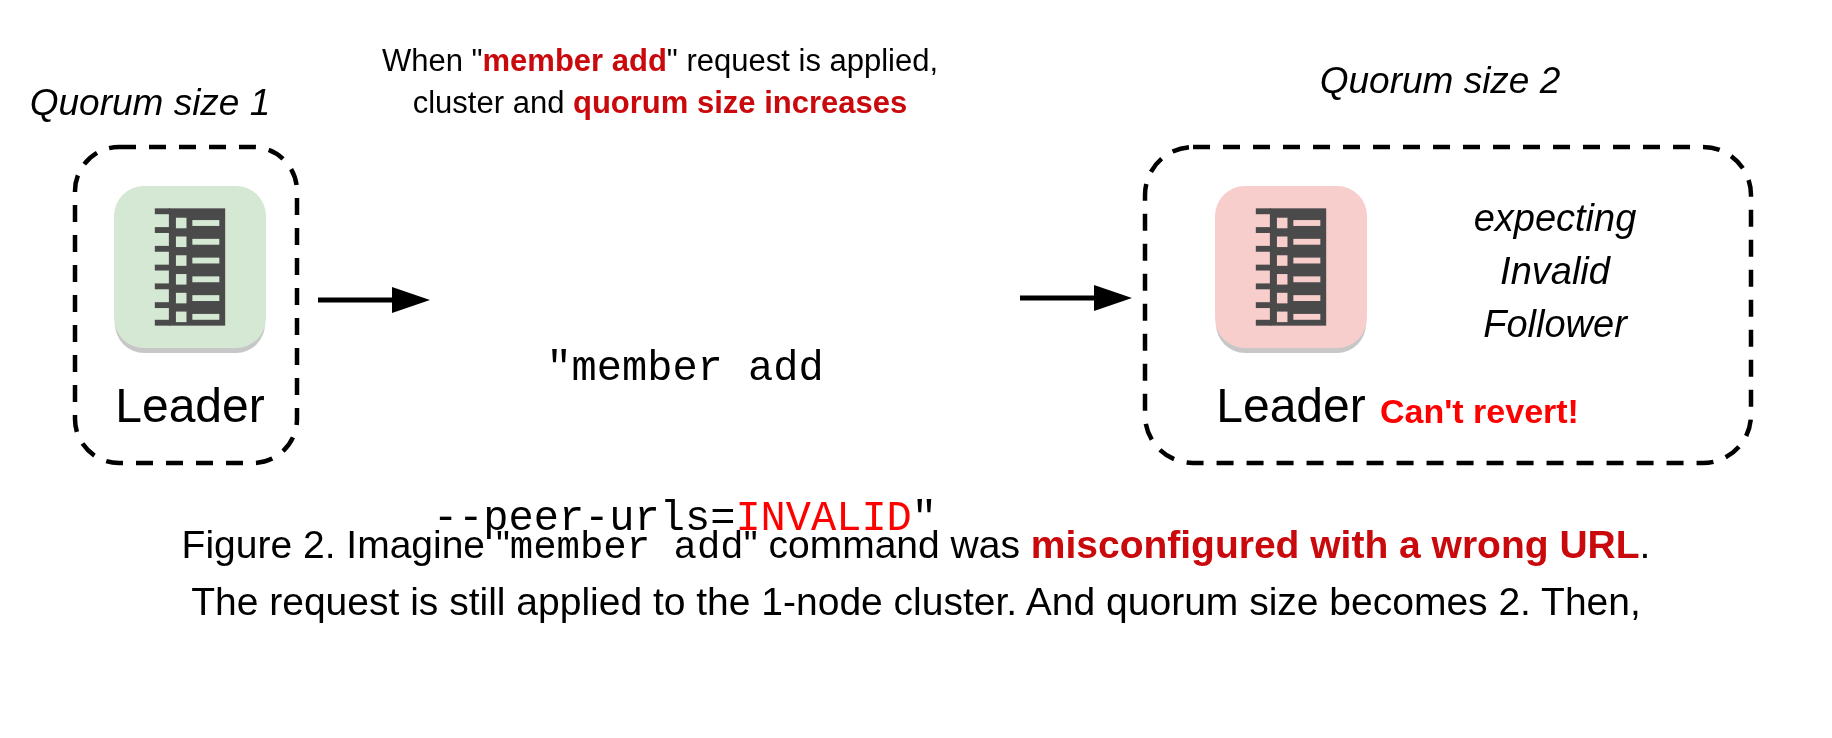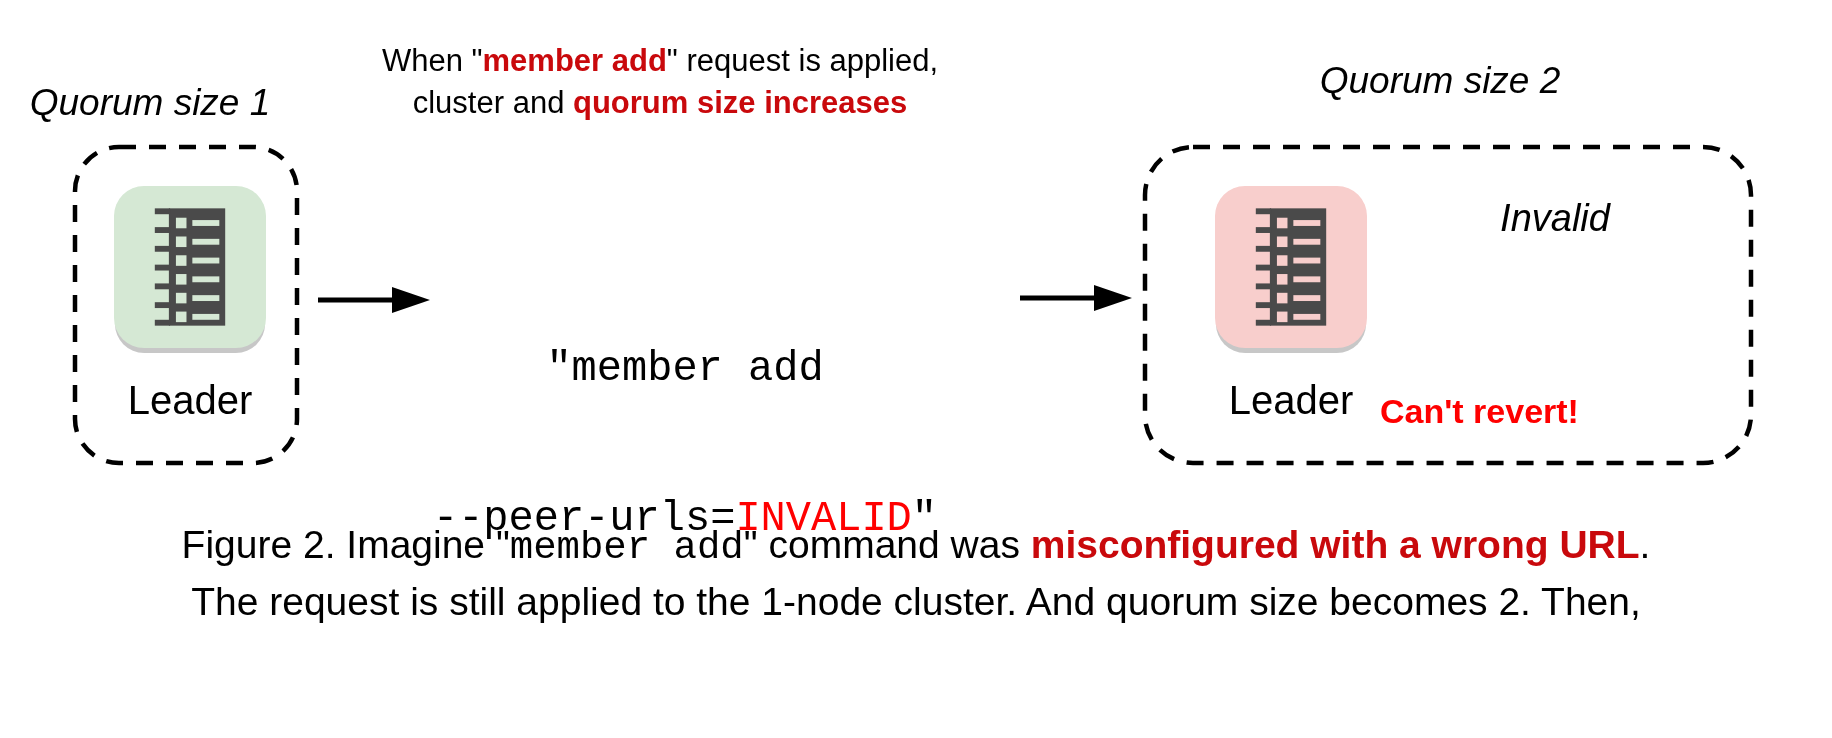--- a/index.html
+++ b/index.html
@@ -18,21 +18,21 @@
   .abs{position:absolute;}
   .q-label{font-size:37px;text-align:center;white-space:nowrap;font-style:italic;}
   .cluster-box-svg{position:absolute;}
   .node-icon{
     position:absolute;border-radius:30px;
     display:flex;align-items:center;justify-content:center;
     box-shadow:0 6px 0 -1px rgba(0,0,0,0.22);
   }
   .node-icon.green{background:var(--node-green);}
   .node-icon.pink{background:var(--node-pink);}
-  .node-label{font-size:40px;text-align:center;white-space:nowrap;}
+  .node-label{font-size:48px;text-align:center;white-space:nowrap;}
   .heading{font-size:31px;line-height:42px;text-align:center;}
   .command{font-family:"Liberation Mono",monospace;font-size:42px;line-height:50px;text-align:center;white-space:pre;}
   .note{font-size:38px;line-height:53px;font-style:italic;text-align:center;}
   .warning{font-size:34px;font-weight:700;color:var(--red-code);text-align:left;white-space:nowrap;}
   .caption{font-size:39px;line-height:53px;text-align:center;width:1832px;left:0;}
   .red-bold{color:var(--red-emphasis);font-weight:700;}
   .red{color:var(--red-code);}
   .mono{font-family:"Liberation Mono",monospace;}
   .italic{}
   .arrow{position:absolute;}
@@ -126,21 +126,23 @@
           <rect x="34" y="76" width="23" height="5"></rect>
         <rect x="20" y="90" width="9" height="9"></rect>
           <rect x="34" y="92" width="23" height="5"></rect>
       </g>
     </svg>
   </div>
 
   <div class="abs node-label" style="left:1181px;top:378px;width:220px;">Leader</div>
 
   <div class="abs note" style="left:1380px;top:192px;width:350px;">
+    <div>expecting</div>
     <div>Invalid</div>
+    <div>Follower</div>
   </div>
 
   <div class="abs warning" style="left:1380px;top:392px;width:350px;">Can't revert!</div>
 
   <div class="abs caption" style="top:518px;">
     <div><span class="italic">Figure 2.</span><span> Imagine "</span><span class="mono">member add</span><span>" command was </span><span class="red-bold">misconfigured with a wrong URL</span><span>.</span></div>
     <div><span>The request is still applied to the 1-node cluster. And quorum size becomes 2. Then,</span></div>
   </div>
 
 </div>

